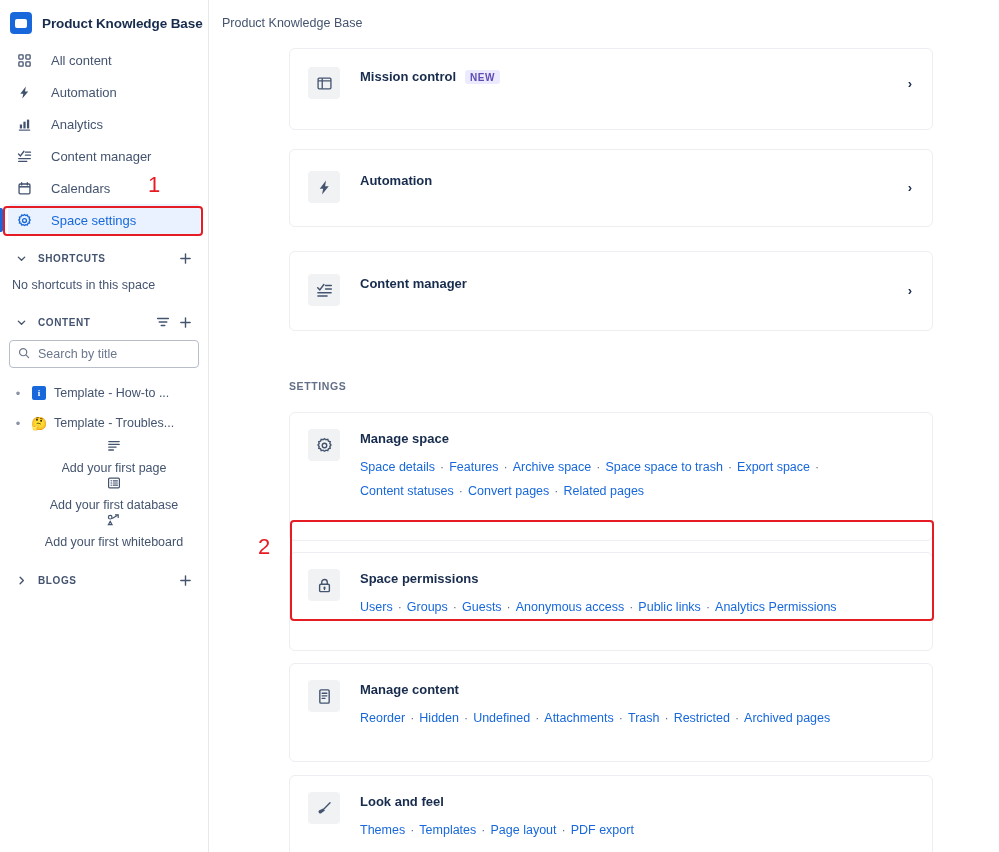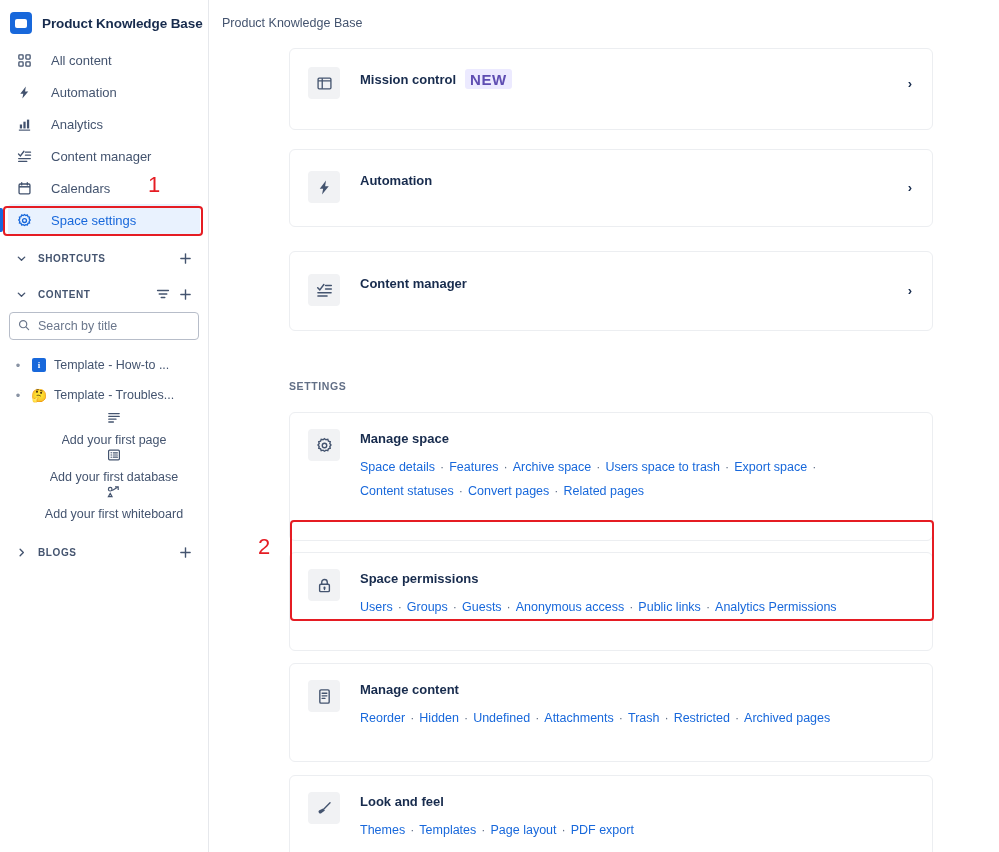--- a/index.html
+++ b/index.html
@@ -139,21 +139,21 @@
     background: #f1f2f4; flex: 0 0 32px;
     display: flex; align-items: center; justify-content: center;
     color: #44546f;
   }
   .card-body { flex: 1; min-width: 0; padding-top: 2px; }
   .card-title {
     font-size: 13px; font-weight: bold; color: #172b4d;
     display: flex; align-items: center; gap: 9px;
   }
   .badge-new {
-    font-size: 15px; font-weight: bold; letter-spacing: .5px;
+    font-size: 10px; font-weight: bold; letter-spacing: .5px;
     color: #5e4db2; background: #eceaff;
     border-radius: 3px; padding: 2px 5px 1px 5px;
   }
   .card-links {
     margin-top: 9px; font-size: 12.5px; line-height: 1.95;
     color: #1868db;
   }
   .card-links a { color: #1868db; text-decoration: none; cursor: pointer; }
   .card-links .sep { color: #626f86; margin: 0 5px; }
   .chevron-right {
@@ -268,20 +268,21 @@
           </svg>
       </span>
       <span class="sec-label">SHORTCUTS</span>
       <span class="head-act">
         <svg width="13" height="13" viewBox="0 0 14 14" stroke="#44546f" stroke-width="1.5" stroke-linecap="round">
             <path d="M7 2 V12"></path>
             <path d="M2 7 H12"></path>
           </svg>
       </span>
     </div>
+    <div class="empty-note">No shortcuts in this space</div>
 
     <div class="section-head" style="margin-top:4px;">
       <span class="chev-btn">
         <svg width="11" height="11" viewBox="0 0 12 12" fill="none" stroke="#44546f" stroke-width="1.5" stroke-linecap="round" stroke-linejoin="round">
             <path d="M2.5 4.5 L6 8 L9.5 4.5"></path>
           </svg>
       </span>
       <span class="sec-label">CONTENT</span>
       <span class="head-act">
         <svg width="14" height="14" viewBox="0 0 14 14" stroke="#44546f" stroke-width="1.4" stroke-linecap="round">
@@ -448,21 +449,21 @@
             <svg width="17" height="17" viewBox="0 0 16 16" fill="none" stroke="#44546f" stroke-width="1.3">
               <circle cx="8" cy="8" r="2.1"></circle>
               <path d="M8 1.6 L9.4 2.6 L11.1 2.2 L11.7 3.9 L13.4 4.4 L13 6.1 L14.1 7.5 L13 8.9 L13.4 10.6 L11.7 11.1 L11.1 12.8 L9.4 12.4 L8 13.4 L6.6 12.4 L4.9 12.8 L4.3 11.1 L2.6 10.6 L3 8.9 L1.9 7.5 L3 6.1 L2.6 4.4 L4.3 3.9 L4.9 2.2 L6.6 2.6 Z"></path>
             </svg>
           </div>
           <div class="card-body">
             <div class="card-title">
                 <span>Manage space</span>
               </div>
             <div class="card-links">
-              <a>Space details</a><span class="sep">·</span><a>Features</a><span class="sep">·</span><a>Archive space</a><span class="sep">·</span><a>Users space to trash</a><span class="sep">·</span><a>Export space</a><span class="sep">·</span><br><a>Content statuses</a><span class="sep">·</span><a>Convert pages</a><span class="sep">·</span><a>Related pages</a>
+              <a>Space details</a><span class="sep">·</span><a>Features</a><span class="sep">·</span><a>Archive space</a><span class="sep">·</span><a>Space space to trash</a><span class="sep">·</span><a>Export space</a><span class="sep">·</span><br><a>Content statuses</a><span class="sep">·</span><a>Convert pages</a><span class="sep">·</span><a>Related pages</a>
             </div>
           </div>
         </div>
       </div>
 
       <div class="card" style="top:522px; height:99px;">
         <div class="card-row">
           <div class="card-icon">
             <svg width="17" height="17" viewBox="0 0 16 16" fill="none" stroke="#44546f" stroke-width="1.3">
               <rect x="3.4" y="6.8" width="9.2" height="7" rx="1.1"></rect>

